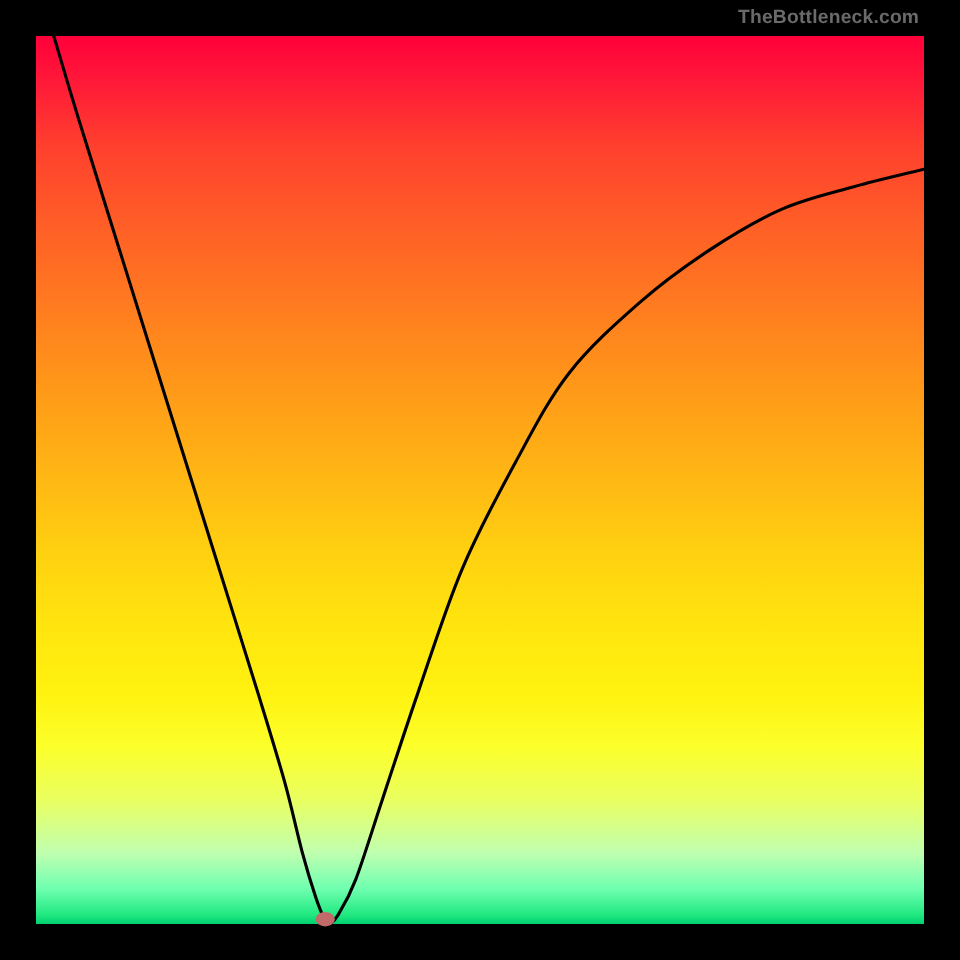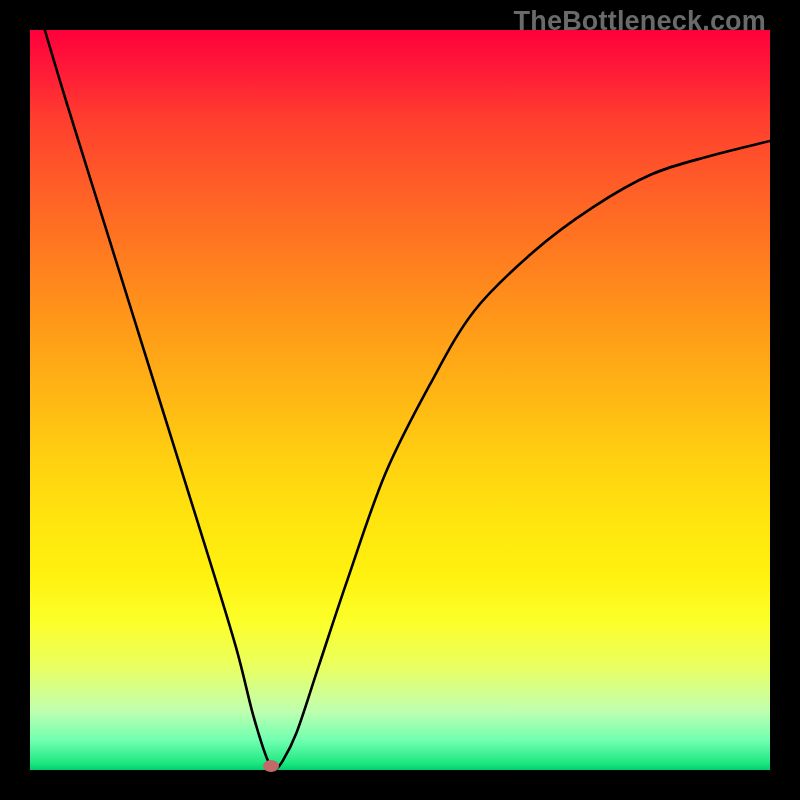--- a/index.html
+++ b/index.html
@@ -27,21 +27,21 @@
       #c0ffb0 92%,
       #70ffb0 96%,
       #20e880 99%,
       #00d070 100%);
   }
   .watermark {
     position: absolute;
     top: 6px;
     right: 34px;
     font-family: Arial, Helvetica, sans-serif;
-    font-size: 27px;
+    font-size: 16px;
     font-weight: 600;
     color: #6a6a6a;
     letter-spacing: 0.2px;
   }
   .curve-svg { position: absolute; left: 0; top: 0; width: 740px; height: 740px; }
   .marker {
     position: absolute;
     width: 16px;
     height: 12px;
     background: #c26a6a;

